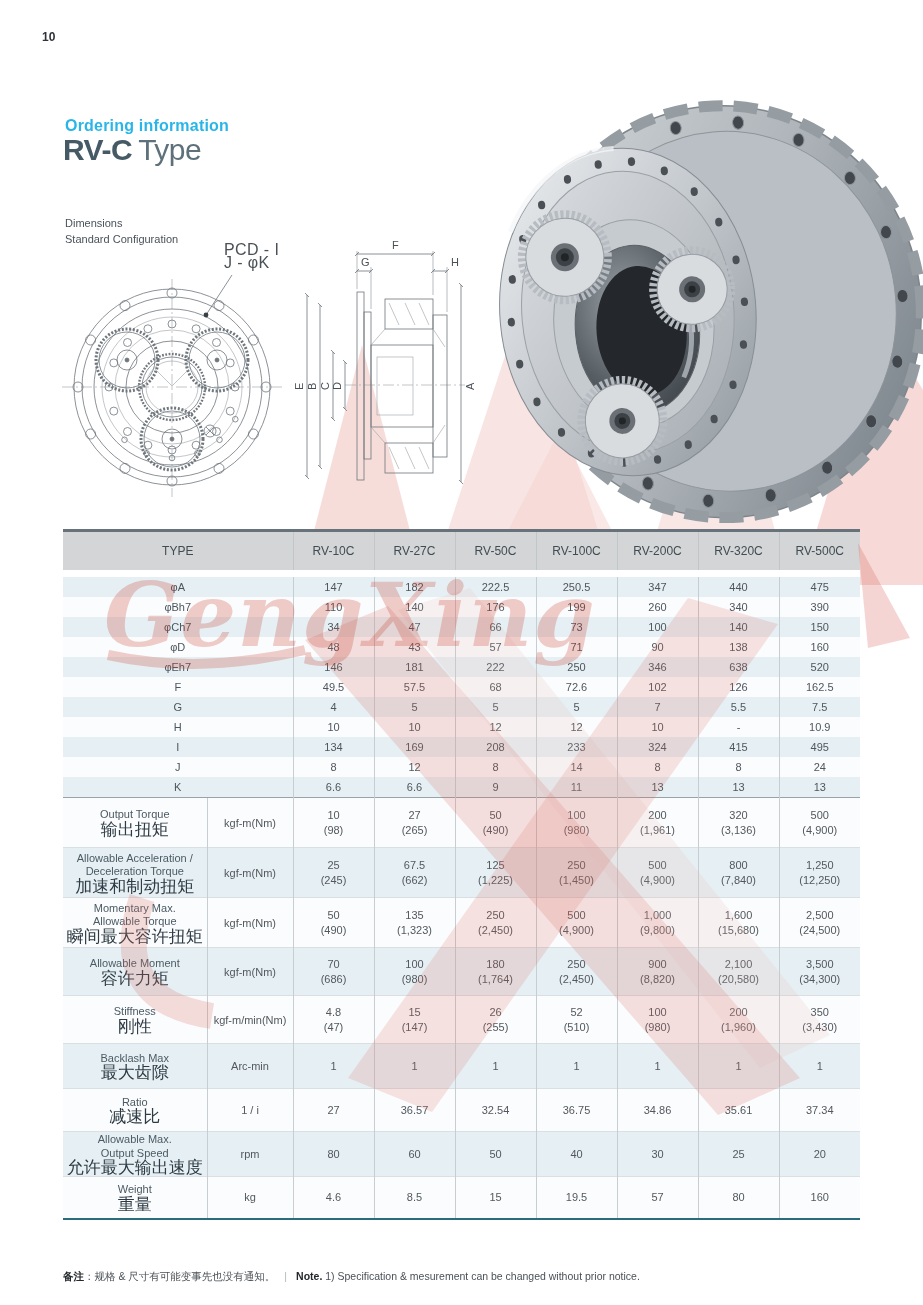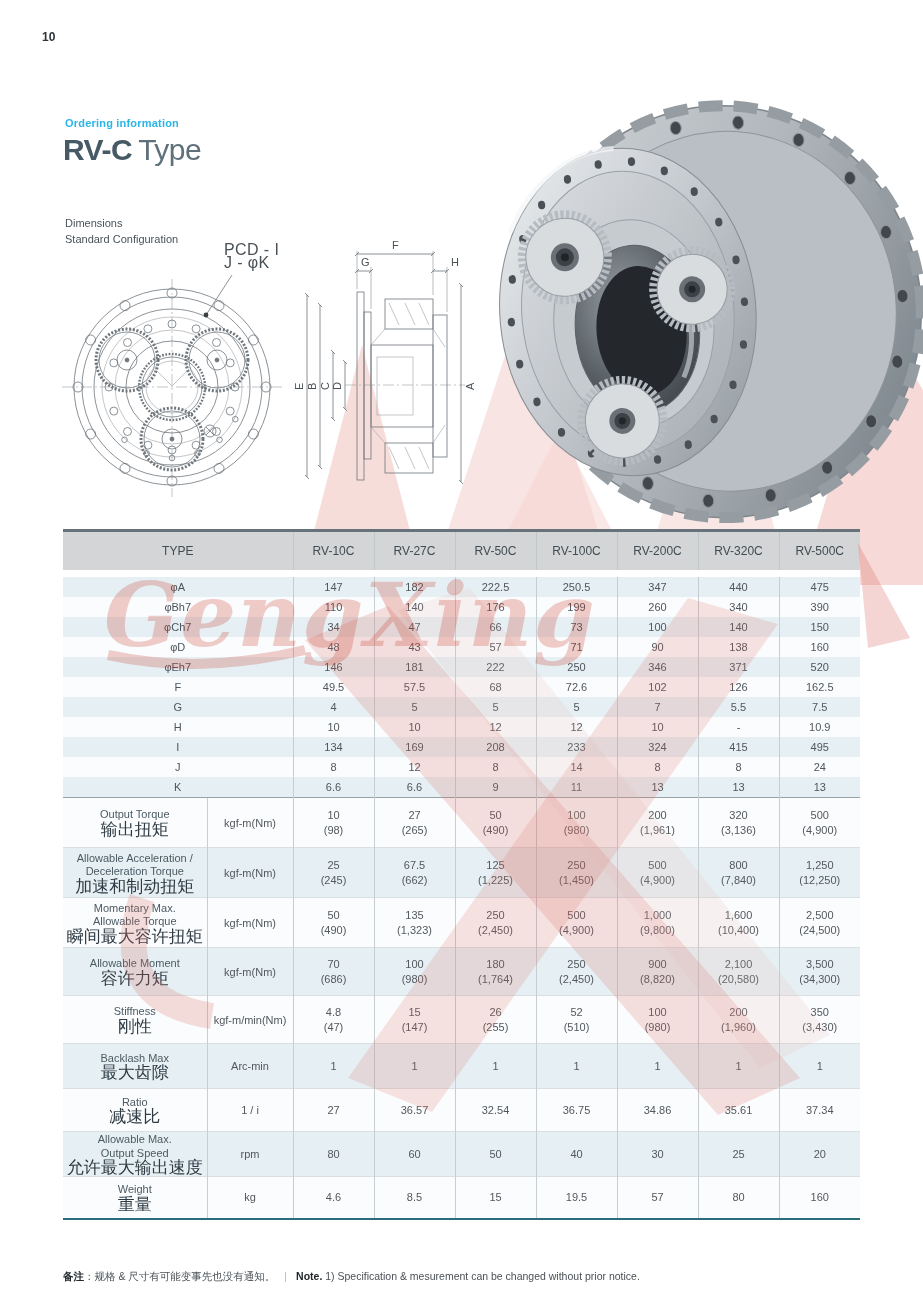--- a/index.html
+++ b/index.html
@@ -1,20 +1,20 @@
 <!DOCTYPE html>
 <html><head>
 <meta charset="utf-8">
 <style>
   html,body{margin:0;padding:0;background:#e9e9e9;}
   .page{position:relative;width:923px;height:1305px;background:#ffffff;
         font-family:"Liberation Sans",sans-serif;overflow:hidden;margin:0 auto;}
   .abs{position:absolute;}
   #page-number{left:42px;top:30px;font-size:12px;font-weight:bold;color:#2e3338;}
-  #eyebrow{left:65px;top:117px;font-size:11px;font-weight:bold;color:#29b5e8;letter-spacing:.2px;}
+  #eyebrow{left:65px;top:117px;font-size:16px;font-weight:bold;color:#29b5e8;letter-spacing:.2px;}
   #title{left:63px;top:133px;font-size:30px;letter-spacing:-.5px;white-space:nowrap;}
   #title .t-bold{font-weight:800;color:#465a66;}
   #title .t-light{font-weight:400;color:#5e707a;margin-left:6px;}
   #intro{left:65px;top:216px;font-size:11px;color:#49525a;line-height:15.5px;}
   #callout{left:224px;top:243px;font-size:16px;color:#4a5156;line-height:13px;letter-spacing:.4px;}
   svg{display:block;}
   .wm{pointer-events:none;}
   
   #spec-table-wrap{left:63px;top:529px;width:797px;}
   table{border-collapse:collapse;table-layout:fixed;width:797px;
@@ -364,21 +364,21 @@
             <td class="val">138</td>
             <td class="val">160</td>
           </tr>
           <tr class="dim bz">
             <td class="lbl" colspan="2">φEh7</td>
             <td class="val">146</td>
             <td class="val">181</td>
             <td class="val">222</td>
             <td class="val">250</td>
             <td class="val">346</td>
-            <td class="val">371</td>
+            <td class="val">638</td>
             <td class="val">520</td>
           </tr>
           <tr class="dim wz">
             <td class="lbl" colspan="2">F</td>
             <td class="val">49.5</td>
             <td class="val">57.5</td>
             <td class="val">68</td>
             <td class="val">72.6</td>
             <td class="val">102</td>
             <td class="val">126</td>
@@ -488,21 +488,21 @@
 (490)</td>
             <td class="sval">135
 (1,323)</td>
             <td class="sval">250
 (2,450)</td>
             <td class="sval">500
 (4,900)</td>
             <td class="sval">1,000
 (9,800)</td>
             <td class="sval">1,600
-(10,400)</td>
+(15,680)</td>
             <td class="sval">2,500
 (24,500)</td>
           </tr>
           <tr class="spec bz" style="height: 48px;">
             <td class="slbl">
               <div class="en">Allowable Moment</div>
               <div class="zh">容许力矩</div>
             </td>
             <td class="unit">kgf-m(Nm)</td>
             <td class="sval">70

